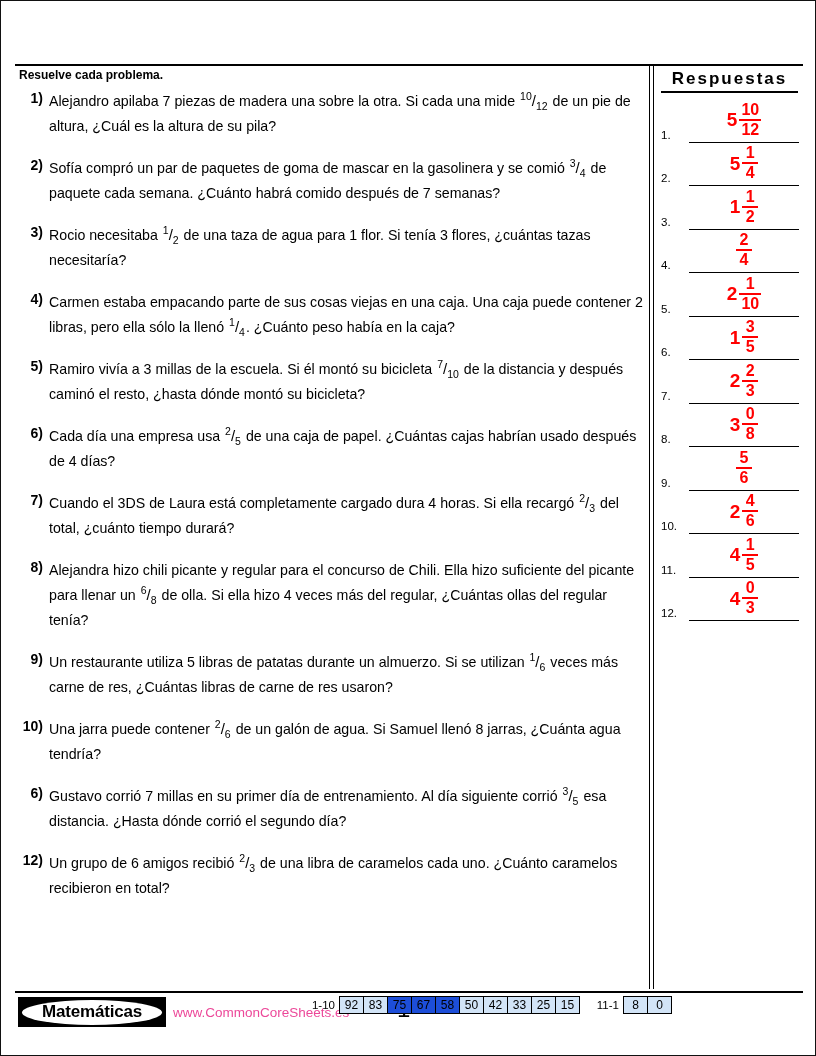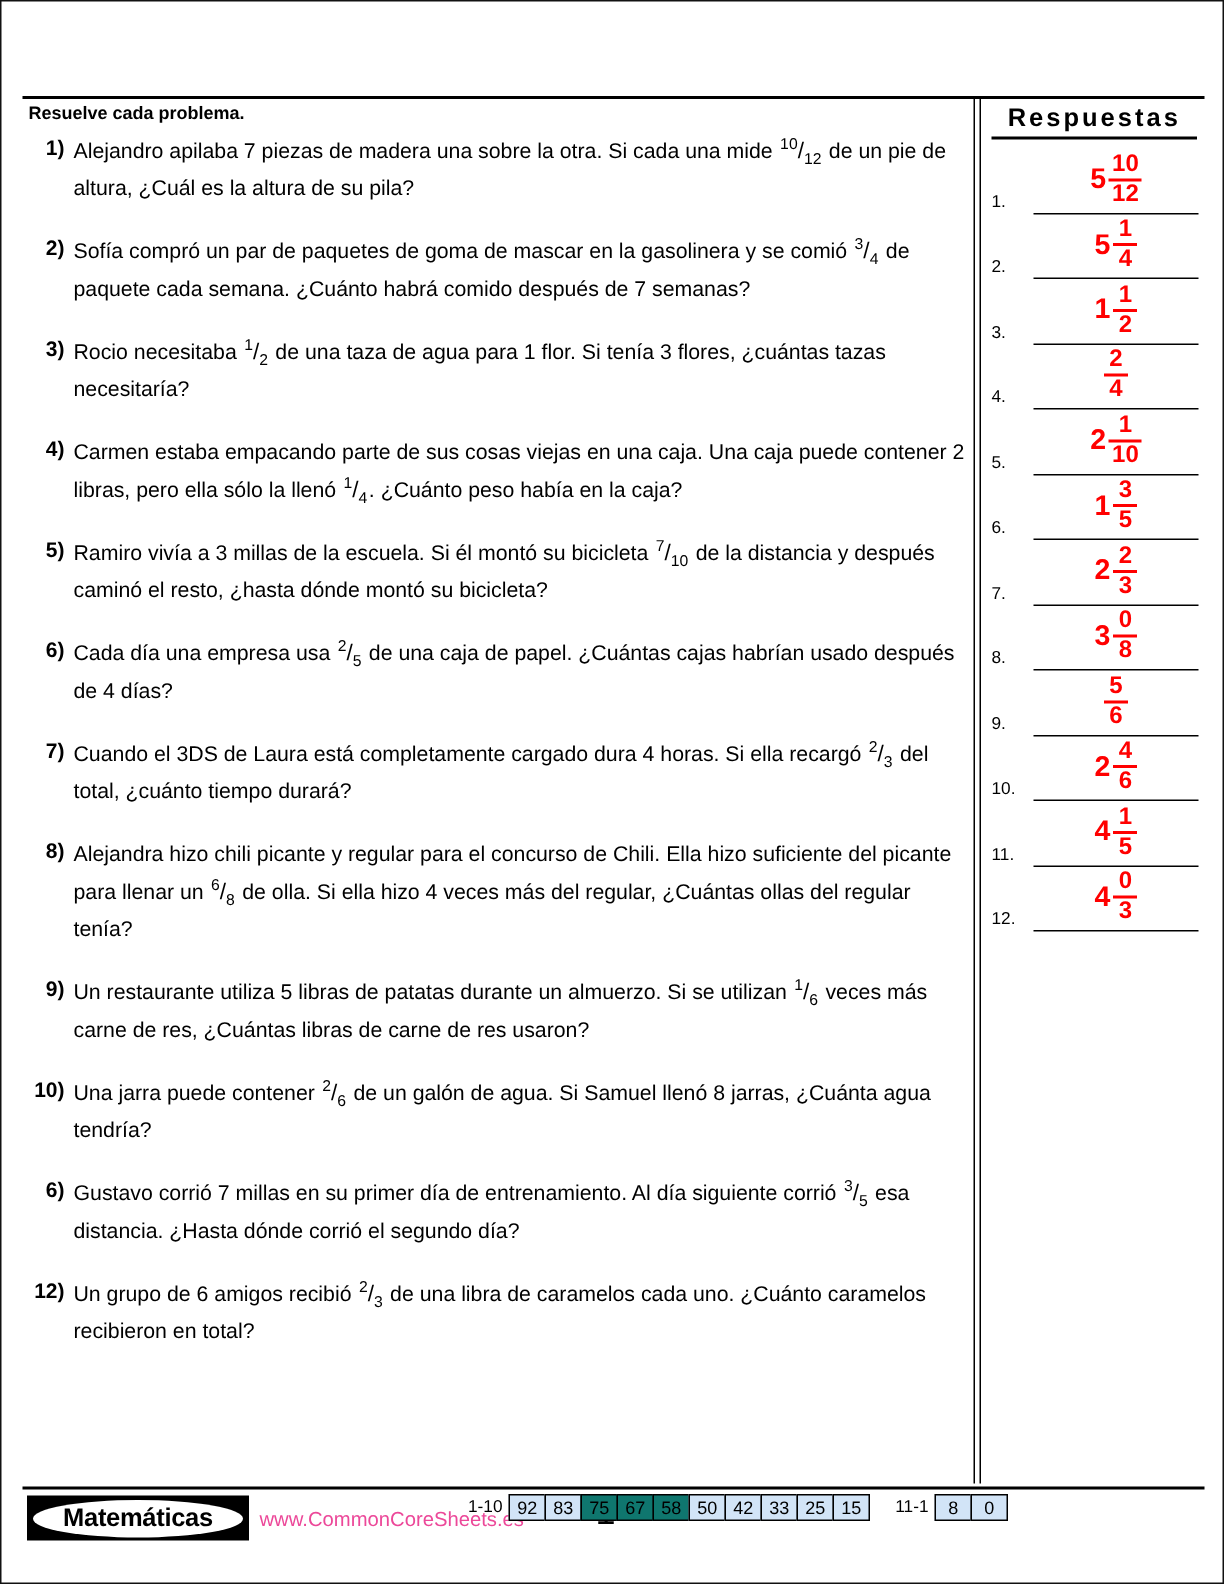--- a/index.html
+++ b/index.html
@@ -275,21 +275,21 @@
   .score-cell {
     width: 25px;
     height: 18px;
     border: 1px solid #000;
     margin-left: -1px;
     font-size: 12px;
     display: flex;
     align-items: center;
     justify-content: center;
     color: #000;
-    background: #0f766e;
+    background: #1d4ed8;
   }
   .score-cell.shaded { background: #d2e4f7; }
 </style>
 </head>
 <body>
 
 <div class="page">
 
   <div class="header-rule"></div>
   <div class="instructions">Resuelve cada problema.</div>

